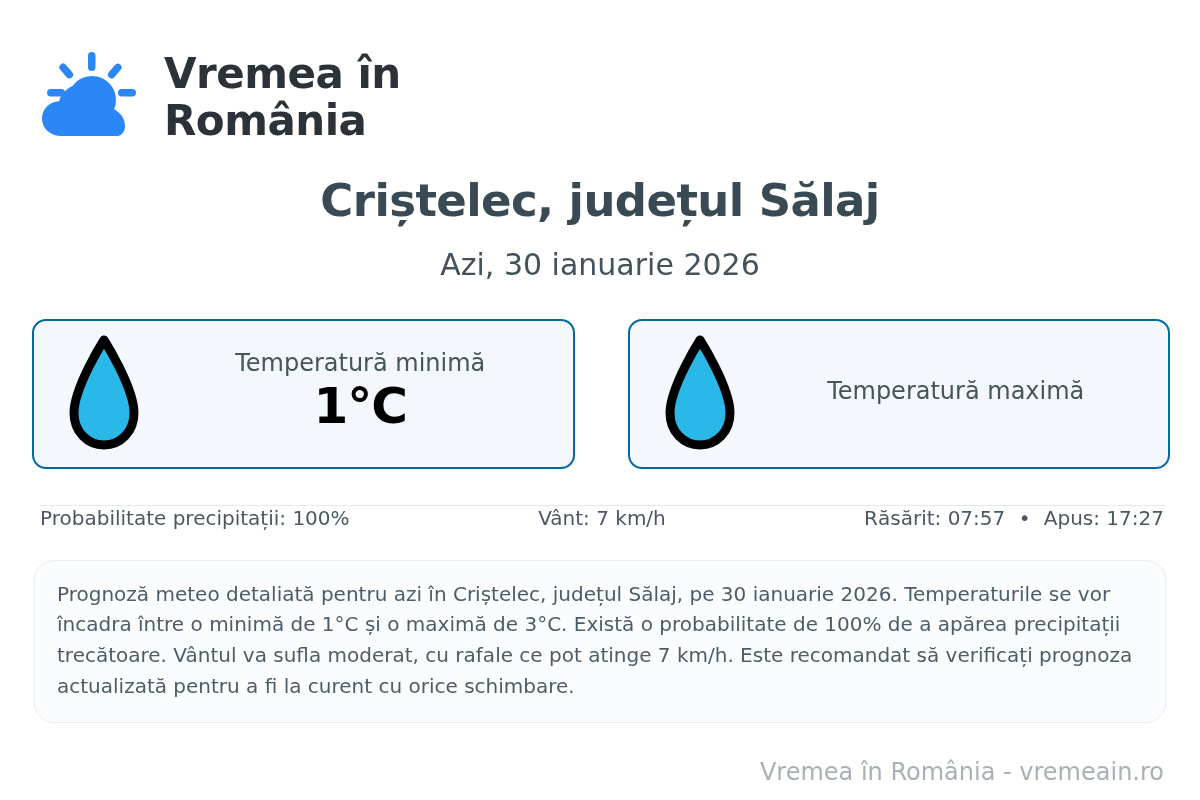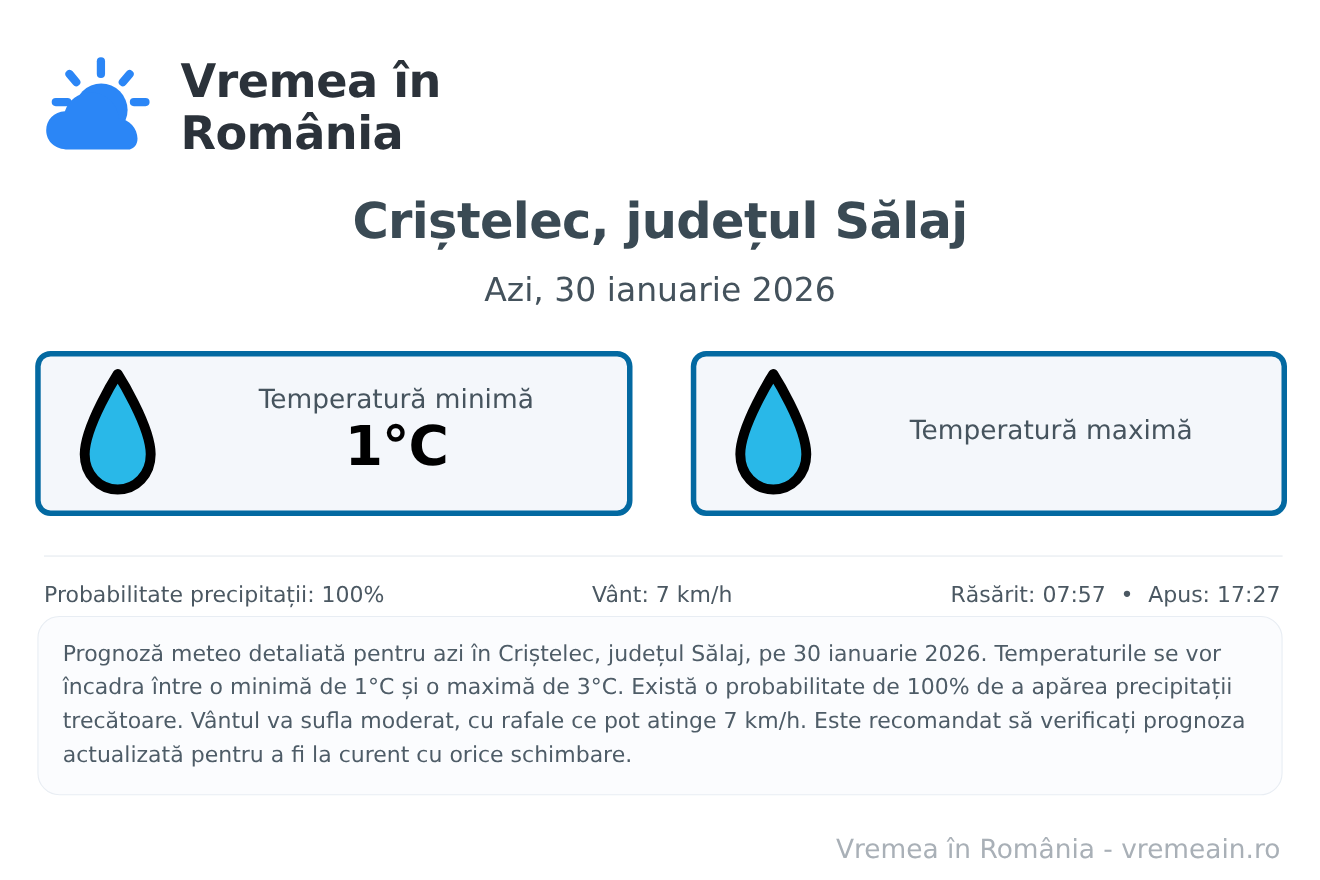--- a/index.html
+++ b/index.html
@@ -74,21 +74,21 @@
   .cards {
     display: flex;
     gap: 53px;
     margin: 38px 30px 0 32px;
   }
   .card {
     flex: 1 1 0;
     height: 150px;
     box-sizing: border-box;
     background: #f4f7fb;
-    border: 5px solid #0369a1;
+    border: 2px solid #0369a1;
     border-radius: 14px;
     display: flex;
     align-items: center;
     padding: 0 18px 0 34px;
     gap: 26px;
   }
   .drop-icon {
     width: 72px;
     height: 118px;
     flex: 0 0 auto;
@@ -118,21 +118,21 @@
   }
 
   
   .divider {
     height: 1px;
     background: #e4e9ef;
     margin: 36px 34px 0 40px;
   }
   .stats {
     display: flex;
-    align-items: flex-end;
+    align-items: flex-start;
     margin: 0 36px 0 40px;
     height: 46px;
   }
   .stat {
     font-size: 20px;
     color: #4b5862;
     white-space: nowrap;
   }
   .stat-precip { flex: 1 1 0; text-align: left; }
   .stat-wind   { flex: 1 1 0; text-align: center; }

